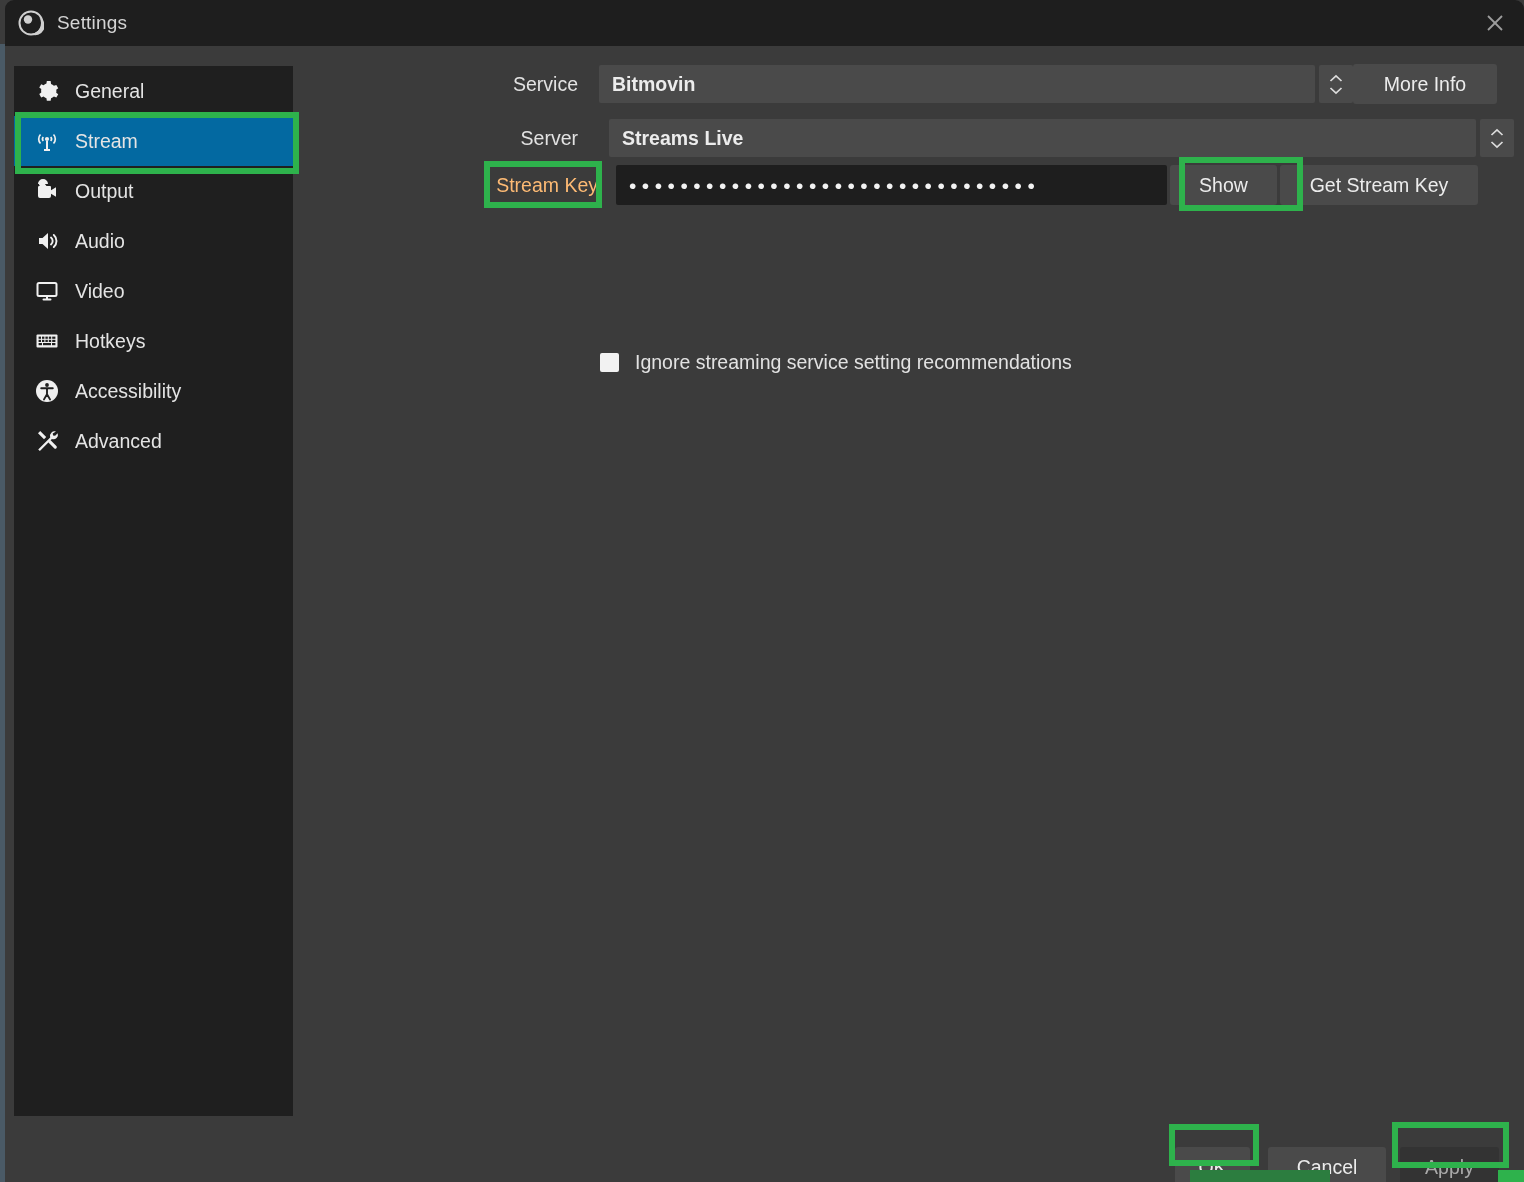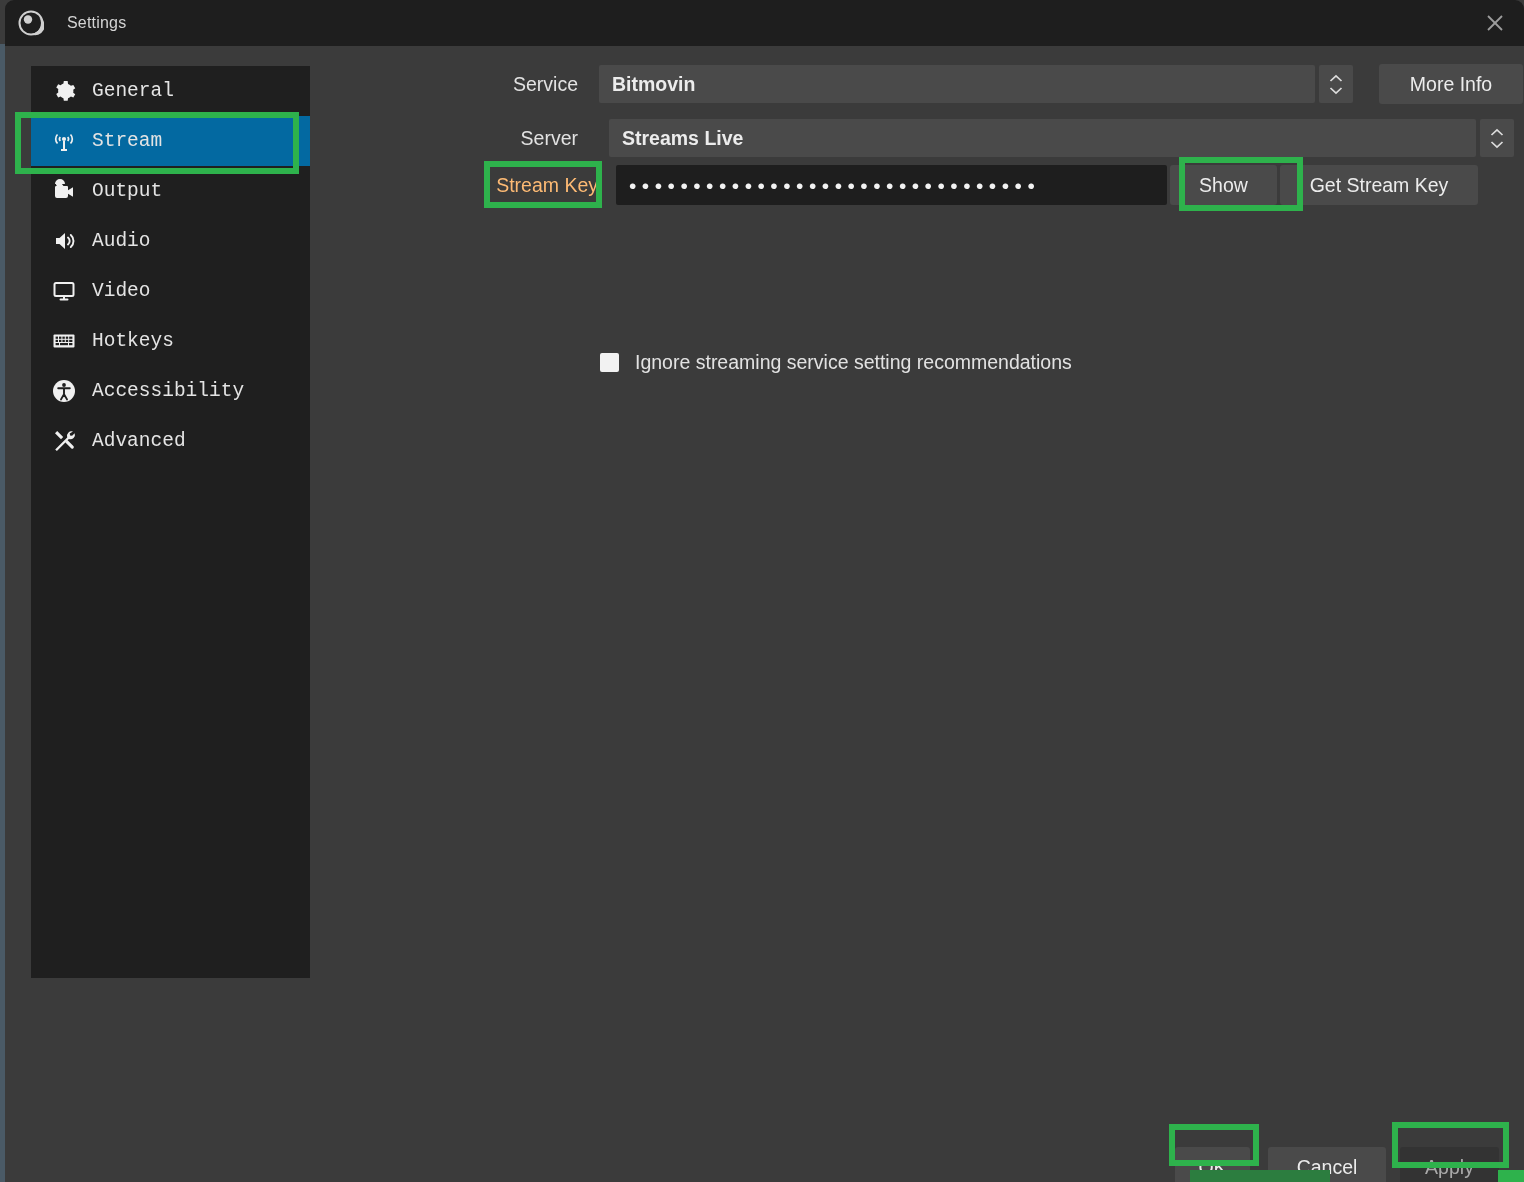--- a/index.html
+++ b/index.html
@@ -22,34 +22,33 @@
   .titlebar {
     position:absolute; left:5px; top:0; width:1519px; height:46px;
     background:#1e1e1e;
     border-top-left-radius:9px; border-top-right-radius:9px;
     display:flex; align-items:center;
   }
   .obs-logo {
     margin-left:13px; width:26px; height:26px; flex:0 0 auto;
   }
   .title-text {
-    margin-left:23px; color:#d4d4d4; font-size:16px; letter-spacing:.2px;
+    margin-left:13px; color:#d4d4d4; font-size:19px; letter-spacing:.2px;
   }
   .close-btn {
     position:absolute; right:0; top:0; width:58px; height:46px;
     display:flex; align-items:center; justify-content:center;
     border-top-right-radius:9px;
   }
   .close-btn svg { opacity:.75; }
 
   
   .sidebar {
-    position:absolute; left:31px; top:66px; width:279px; height:912px;
+    position:absolute; left:14px; top:66px; width:279px; height:1050px;
     background:#1f1f1f;
-    font-family:Liberation Mono, monospace;
   }
   .nav-item {
     position:relative; height:50px; display:flex; align-items:center;
     padding-left:20px; color:#e4e4e4; font-size:19.5px;
   }
   .nav-item .ic {
     width:26px; height:26px; flex:0 0 auto; margin-right:15px;
     display:flex; align-items:center; justify-content:center;
   }
   .nav-item.selected { background:#0369a1; }
@@ -258,21 +257,21 @@
         <span>Bitmovin</span>
       </div>
       <div class="spinner">
         <svg width="14" height="9" viewBox="0 0 14 9">
             <path d="M1.5 7 7 1.8 12.5 7" fill="none" stroke="#dcdcdc" stroke-width="1.7"></path>
           </svg>
         <svg width="14" height="9" viewBox="0 0 14 9">
             <path d="M1.5 2 7 7.2 12.5 2" fill="none" stroke="#dcdcdc" stroke-width="1.7"></path>
           </svg>
       </div>
-      <div class="btn" style="margin-left:26px; width:144px;">
+      <div class="btn" style="width:144px;">
         <span>More Info</span>
       </div>
     </div>
 
     <div class="row" style="left:200px; top:73px; width:1226px;">
       <span class="flabel" style="width:80px;">Server</span>
       <div class="combo" style="width:867px; margin-left:31px;">
         <span>Streams Live</span>
       </div>
       <div class="spinner">

